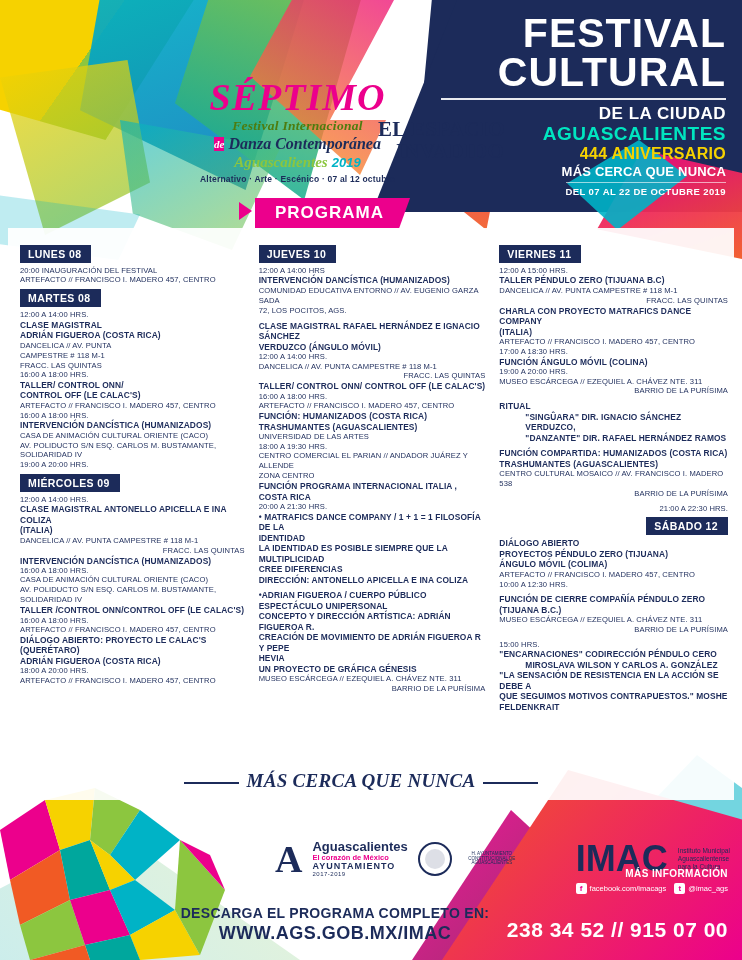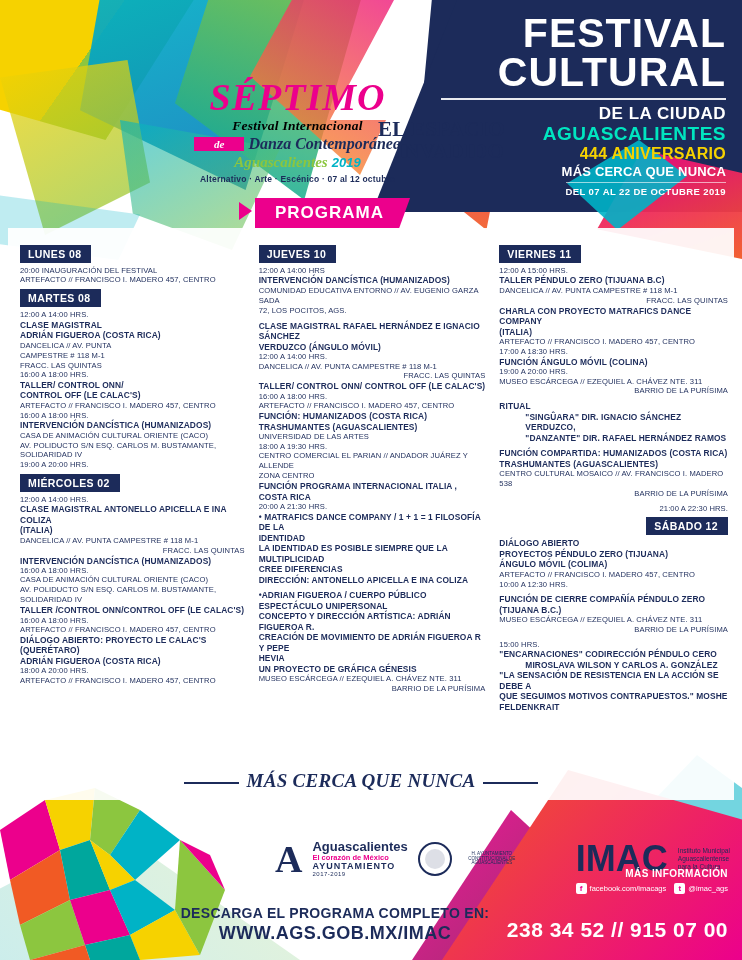--- a/index.html
+++ b/index.html
@@ -95,24 +95,24 @@
 
   
   .septimo-block { position:absolute; left:190px; top:78px; width:215px; text-align:center; }
   .septimo {
     font-family: "Liberation Serif", serif;
     font-weight:bold; font-style:italic;
     font-size:38px; letter-spacing:1px; color:#ec008c; line-height:1;
   }
   .fest-int {
     margin-top:2px; font-family:"Liberation Serif", serif; font-style:italic;
-    font-size:13.5px; color:#000000; font-weight:bold; letter-spacing:.3px;text-align:center;
+    font-size:13.5px; color:#4d7c0f; font-weight:bold; letter-spacing:.3px;text-align:center;
   }
   .danza-row { display:flex; align-items:center; justify-content:center; gap:4px; margin-top:1px;}
-  .danza-de { background:#ec008c; color:#fff; font-size:11px; font-weight:bold; padding:1px 20px;
+  .danza-de { background:#ec008c; color:#fff; font-size:11px; font-weight:bold; padding:1px 0;
               font-family:"Liberation Serif",serif; font-style:italic;}
   .danza-txt { font-family:"Liberation Serif",serif; font-style:italic; font-weight:bold;
                font-size:16px; color:#1c2b5a; }
   .ags-row { display:flex; align-items:center; justify-content:center; gap:4px; margin-top:1px; }
   .ags-txt { font-family:"Liberation Serif",serif; font-style:italic; font-weight:bold;
              font-size:15px; color:#8cc63f; }
   .year-2019 { font-size:13px; font-weight:bold; color:#00b3c6; font-style:italic; }
   .altern { margin-top:3px; font-size:8.5px; color:#1c2b5a; font-weight:bold; letter-spacing:.2px;}
 
   .espacio {
@@ -300,21 +300,21 @@
         <div class="t-title">TALLER/ CONTROL ONN/</div>
         <div class="t-title">CONTROL OFF (LE CALAC'S)</div>
         <div class="t-norm">ARTEFACTO // FRANCISCO I. MADERO 457, CENTRO</div>
         <div class="t-time">16:00 A 18:00 HRS.</div>
         <div class="t-title">INTERVENCIÓN DANCÍSTICA (HUMANIZADOS)</div>
         <div class="t-norm">CASA DE  ANIMACIÓN CULTURAL ORIENTE (CACO)</div>
         <div class="t-norm">AV. POLIDUCTO S/N ESQ. CARLOS M. BUSTAMANTE,</div>
         <div class="t-norm">SOLIDARIDAD IV</div>
         <div class="t-time">19:00 A 20:00 HRS.</div>
         <div class="gap-s"></div>
-        <div><div class="daybar">MIÉRCOLES 02</div></div>
+        <div><div class="daybar">MIÉRCOLES 09</div></div>
         <div class="t-time">12:00 A 14:00 HRS.</div>
         <div class="t-title">CLASE MAGISTRAL ANTONELLO APICELLA E INA COLIZA</div>
         <div class="t-title">(ITALIA)</div>
         <div class="t-norm">DANCELICA // AV. PUNTA CAMPESTRE # 118 M-1</div>
         <div class="t-norm t-right">FRACC. LAS QUINTAS</div>
         <div class="t-title">INTERVENCIÓN DANCÍSTICA (HUMANIZADOS)</div>
         <div class="t-time">16:00 A 18:00 HRS.</div>
         <div class="t-norm">CASA DE  ANIMACIÓN CULTURAL ORIENTE (CACO)</div>
         <div class="t-norm">AV. POLIDUCTO S/N ESQ. CARLOS M. BUSTAMANTE,</div>
         <div class="t-norm">SOLIDARIDAD IV</div>

